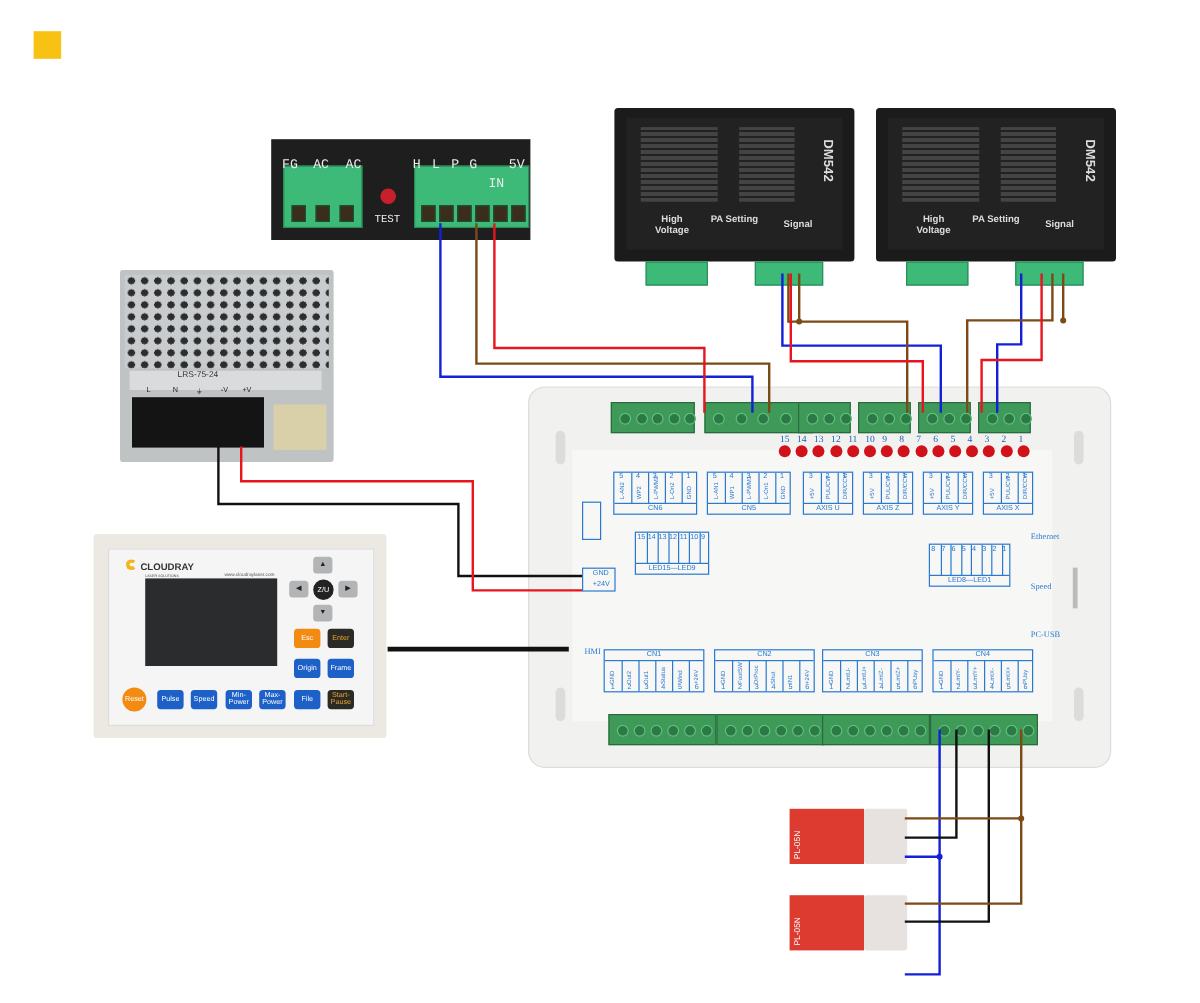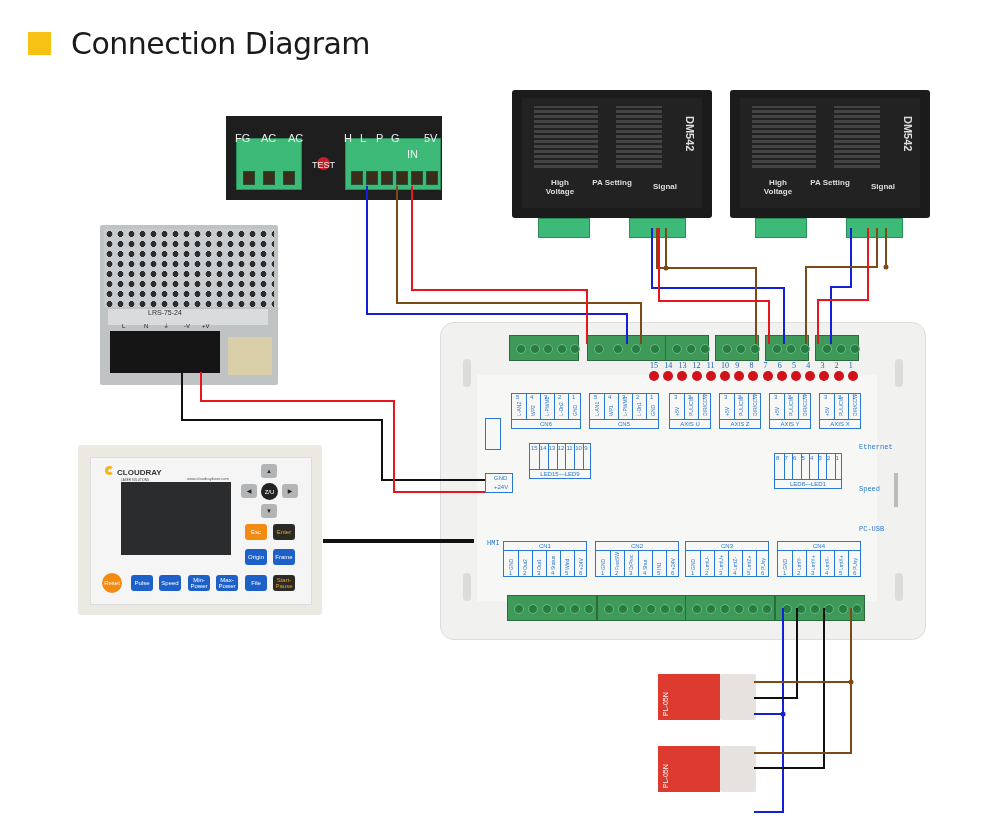--- a/index.html
+++ b/index.html
@@ -4,21 +4,21 @@
 <style>
   html,body{margin:0;padding:0;background:#fff;}
   body{width:1000px;height:836px;position:relative;overflow:hidden;font-family:"Liberation Sans",sans-serif;}
   .title-wrap{position:absolute;left:28px;top:26px;display:flex;align-items:center;}
   .title-sq{width:23px;height:23px;background:#f8c214;margin-right:20px;}
   .title{font-size:30px;color:#1a1a1a;font-family:"DejaVu Sans",sans-serif;letter-spacing:-0.5px;}
   .abs{position:absolute;}
   
   .lpsu{left:226px;top:116px;width:216px;height:84px;background:#1e1e1e;}
   .term-g{background:#3dba78;border:1px solid #2a8d59;}
-  .tlbl{position:absolute;color:#eee;font-family:Liberation Sans, sans-serif;font-size:11px;text-align:center;}
+  .tlbl{position:absolute;color:#eee;font-family:Liberation Mono, monospace;font-size:11px;text-align:center;}
   .sq{position:absolute;width:10px;height:12px;background:#3a2d1c;border:1px solid #1c4f33;}
   .testbtn{position:absolute;left:91px;top:41px;width:13px;height:13px;border-radius:50%;background:#c8202a;}
   
   .drv{background:#1b1b1b;border-radius:3px;}
   .drv-inner{position:absolute;left:10px;top:8px;right:10px;bottom:10px;background:#222;}
   .dgrid{position:absolute;background:repeating-linear-gradient(0deg,#444 0 3px,#222 3px 5px),#333;}
   .drv .lbl{position:absolute;color:#ddd;font-weight:bold;font-size:8px;text-align:center;line-height:9px;}
   .drv .model{position:absolute;color:#ddd;font-weight:bold;font-size:11px;transform:rotate(90deg);transform-origin:left top;}
   
   .psu{left:100px;top:225px;width:178px;height:160px;background:#bfc3c4;border-radius:2px;}
@@ -30,21 +30,21 @@
   .ctrl{left:440px;top:322px;width:484px;height:316px;background:#f1f1ef;border-radius:14px;border:1px solid #ddd;}
   .ctrl-mid{position:absolute;left:36px;top:52px;width:400px;height:226px;background:#f7f7f5;}
   .slot{position:absolute;width:8px;height:28px;border-radius:4px;background:#dcdcda;}
   .conn{position:absolute;background:#3f9a5a;border:1px solid #2b6a3d;height:24px;}
   .conn .p{position:absolute;top:8px;width:8px;height:8px;border-radius:50%;background:#2b7a45;border:1px solid #5fbf7d;}
   .led{position:absolute;width:10px;height:10px;border-radius:50%;background:#d1121b;}
   .ledn{position:absolute;font-size:8px;color:#1d5fb5;font-family:"Liberation Serif",serif;}
   .bx{position:absolute;border:1px solid #2a79d1;color:#2a79d1;font-size:6px;box-sizing:border-box;}
   .bx .c{position:absolute;border-left:1px solid #2a79d1;top:0;bottom:0;}
   .bx .cap{position:absolute;left:0;right:0;bottom:0;height:8px;border-top:1px solid #2a79d1;text-align:center;font-size:6px;line-height:8px;}
-  .side-lbl{position:absolute;font-size:7px;color:#2a79d1;font-family:Liberation Mono, monospace;}
+  .side-lbl{position:absolute;font-size:7px;color:#2a79d1;font-family:Liberation Serif, serif;}
   
   .hmi{left:78px;top:445px;width:244px;height:170px;background:#ece9e3;border-radius:3px;}
   .hmi-face{position:absolute;left:12px;top:12px;width:220px;height:146px;background:#f5f5f5;border:1px solid #ddd;}
   .lcd{position:absolute;left:30px;top:24px;width:110px;height:73px;background:#2b2c2d;}
   .brand{position:absolute;left:26px;top:10px;font-size:8px;font-weight:bold;color:#333;}
   .url{position:absolute;left:96px;top:18px;font-size:4px;color:#555;}
   .k{position:absolute;height:16px;border-radius:3px;font-size:6px;color:#fff;display:flex;align-items:center;justify-content:center;text-align:center;line-height:6px;}
   .kb{background:#1d60c8;}
   .ko{background:#f38a12;}
   .kd{background:#2c2a25;color:#e8a030;}
@@ -53,34 +53,33 @@
   .sens{width:62px;height:46px;background:#dd3b2f;}
   .sens-cap{position:absolute;left:62px;top:0;width:36px;height:46px;background:#e7e1df;border-radius:2px;}
   .sens-txt{position:absolute;left:4px;top:6px;font-size:7px;color:#fff;transform:rotate(-90deg);transform-origin:left top;}
   svg.wires{position:absolute;left:0;top:0;}
 </style>
 </head>
 <body>
 
 <div class="title-wrap">
   <div class="title-sq"></div>
-  <div class="title">Connection Diagram</div>
 </div>
 
 <div class="abs lpsu">
   <div class="abs term-g" style="left:10px;top:22px;width:64px;height:50px;">
     <div class="sq" style="left:6px;top:32px"></div>
       <div class="sq" style="left:26px;top:32px"></div>
       <div class="sq" style="left:46px;top:32px"></div>
   </div>
   <span class="tlbl" style="left:9px;top:16px">FG</span>
   <span class="tlbl" style="left:35px;top:16px">AC</span>
   <span class="tlbl" style="left:62px;top:16px">AC</span>
   <div class="testbtn"></div>
-  <span class="tlbl" style="left:86px;top:44px;font-size:9px">TEST</span>
+  <span class="tlbl" style="left:86px;top:62px;font-size:9px">TEST</span>
   <div class="abs term-g" style="left:119px;top:22px;width:94px;height:50px;">
     <div class="sq" style="left:5px;top:32px"></div>
       <div class="sq" style="left:20px;top:32px"></div>
       <div class="sq" style="left:35px;top:32px"></div>
     <div class="sq" style="left:50px;top:32px"></div>
       <div class="sq" style="left:65px;top:32px"></div>
       <div class="sq" style="left:80px;top:32px"></div>
   </div>
   <span class="tlbl" style="left:118px;top:16px">H</span>
   <span class="tlbl" style="left:134px;top:16px">L</span>

